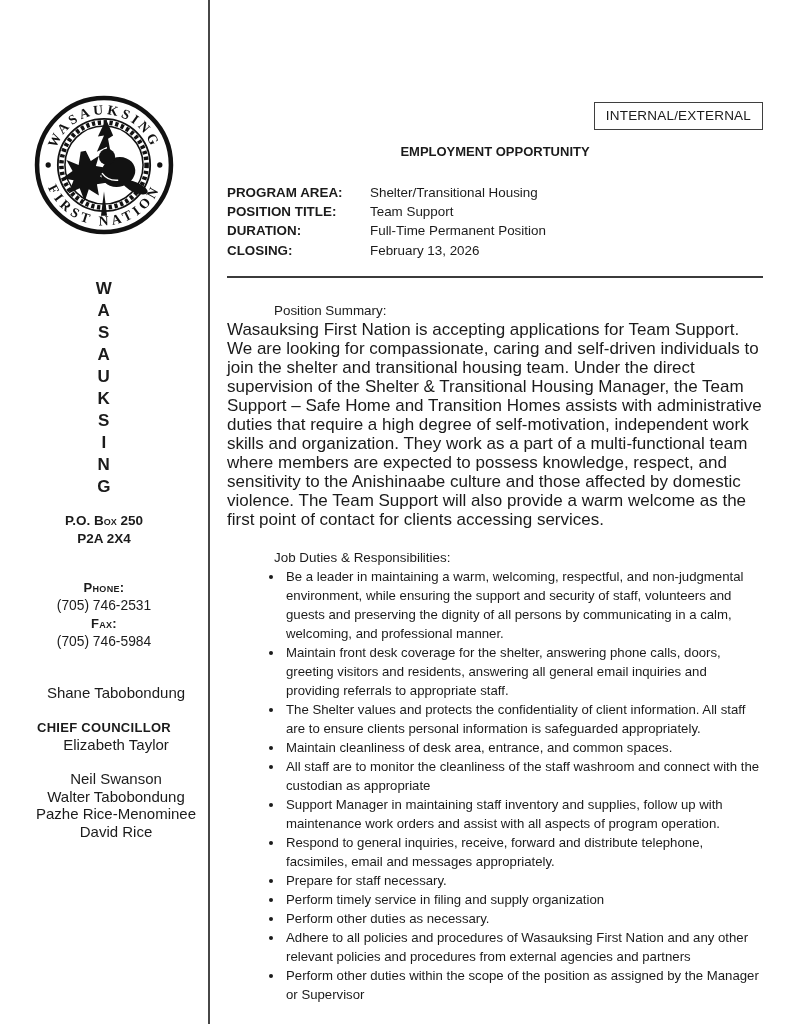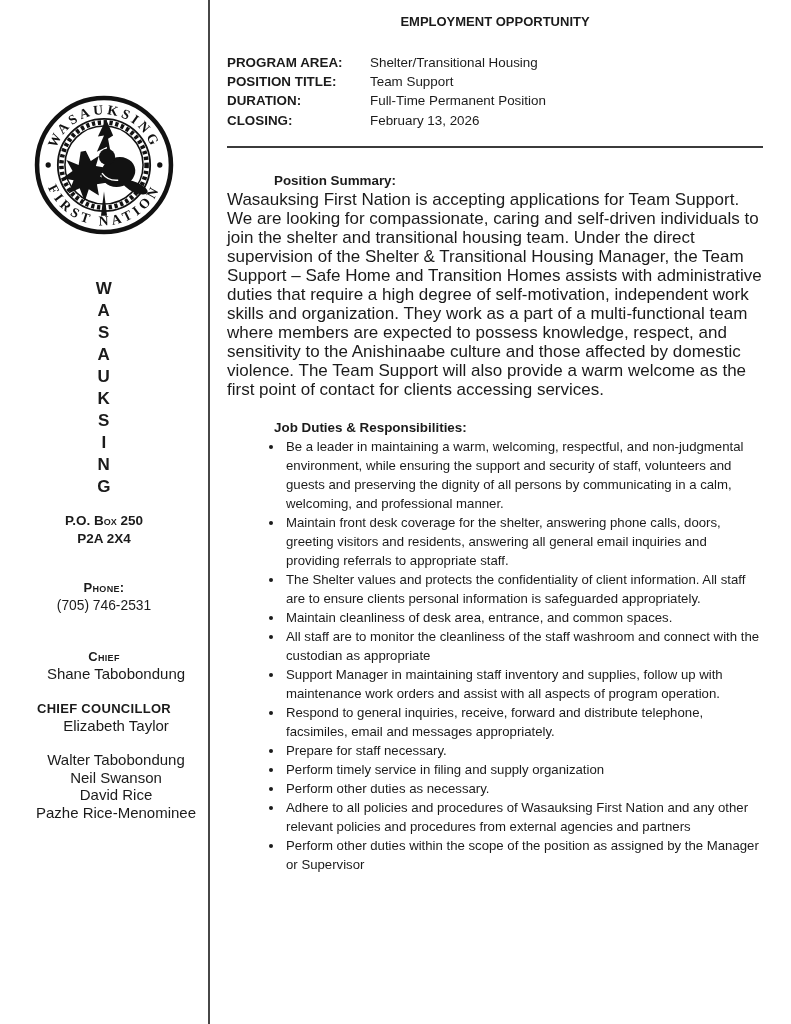--- a/index.html
+++ b/index.html
@@ -72,21 +72,21 @@
   }
   .details { margin-top: 21px; font-size: 13.4px; line-height: 19.2px; }
   .details .d-row { display: flex; }
   .details .d-label { width: 143px; font-weight: bold; flex: none; }
   .rule {
     border: none; border-top: 2px solid #3b3b3b;
     margin: 16px 0 0 0;
   }
   .section-heading {
     margin-top: 23px;
-    font-weight: bold; font-size: 13.4px; line-height: 19px; padding-left: 47px;
+    font-weight: normal; font-size: 13.4px; line-height: 19px; padding-left: 47px;
   }
   .summary-body {
     margin: 0; font-size: 17px; line-height: 19px;
   }
   .duties-heading { margin-top: 19px; }
   ul.duties {
     margin: 0; padding: 0 0 0 57px;
     font-size: 13.2px; line-height: 19px;
   }
   ul.duties li { margin: 0; padding-left: 2px; }
@@ -161,58 +161,64 @@
       <div class="addr-line">P2A 2X4</div>
     </div>
 
   <div class="contact">
 
       <div>
         <div class="c-label">Phone:</div>
         <div class="c-value">(705) 746-2531</div>
       </div>
 
+      <div>
+        <div class="c-label">Fax:</div>
+        <div class="c-value">(705) 746-5984</div>
+      </div>
     </div>
 
   <div class="officials">
 
       <div class="group">
-        <div class="g-title">Chief</div>
         <div>
 
             <div class="g-name">Shane Tabobondung</div>
           </div>
       </div>
 
       <div class="group">
         <div class="g-title">CHIEF COUNCILLOR</div>
         <div>
 
             <div class="g-name">Elizabeth Taylor</div>
           </div>
       </div>
 
       <div class="group">
         <div>
 
+            <div class="g-name">Neil Swanson</div>
+
             <div class="g-name">Walter Tabobondung</div>
 
-            <div class="g-name">Neil Swanson</div>
+            <div class="g-name">Pazhe Rice-Menominee</div>
 
             <div class="g-name">David Rice</div>
-
-            <div class="g-name">Pazhe Rice-Menominee</div>
           </div>
       </div>
     </div>
 
 </div>
 
 <div class="main">
 
+  <div class="tag-row">
+    <span class="tag-box">INTERNAL/EXTERNAL</span>
+  </div>
 
   <div class="doc-title">EMPLOYMENT OPPORTUNITY</div>
 
   <div class="details">
 
       <div class="d-row">
         <span class="d-label">PROGRAM AREA:</span>
         <span class="d-value">Shelter/Transitional Housing</span>
       </div>
 

